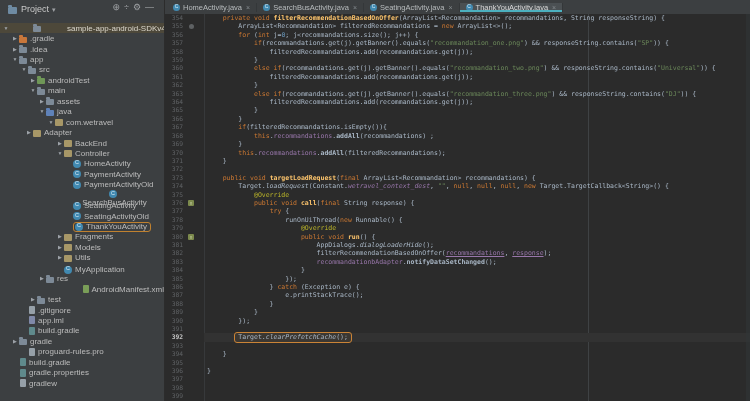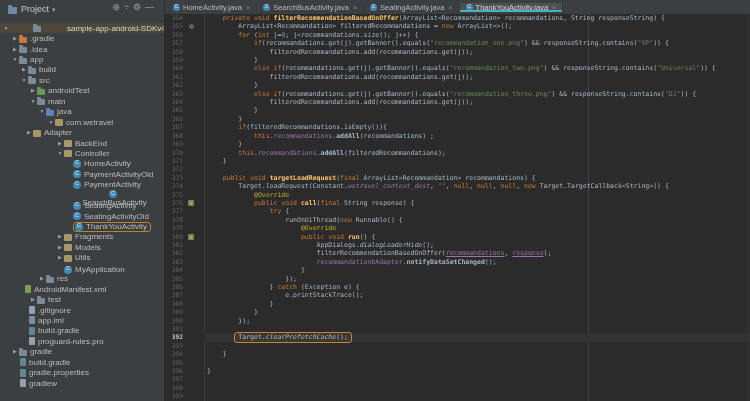--- a/index.html
+++ b/index.html
@@ -95,40 +95,40 @@
           <span class="arrow">▶</span>
           <span class="ic f-gray"></span>
           <span class="tlabel">.idea</span>
         </div>
         <div class="trow" style="padding-left: 11px;">
           <span class="arrow">▼</span>
           <span class="ic f-gray"></span>
           <span class="tlabel">app</span>
         </div>
         <div class="trow" style="padding-left: 20px;">
-          <span class="arrow">▶</span>
-          <span class="ic f-gray"></span>
-          <span class="tlabel">build</span>
-        </div>
-        <div class="trow" style="padding-left: 20px;">
           <span class="arrow">▼</span>
           <span class="ic f-gray"></span>
           <span class="tlabel">src</span>
         </div>
         <div class="trow" style="padding-left: 29px;">
           <span class="arrow">▶</span>
           <span class="ic f-green"></span>
           <span class="tlabel">androidTest</span>
         </div>
         <div class="trow" style="padding-left: 29px;">
           <span class="arrow">▼</span>
           <span class="ic f-gray"></span>
           <span class="tlabel">main</span>
         </div>
         <div class="trow" style="padding-left: 38px;">
+          <span class="arrow">▶</span>
+          <span class="ic f-gray"></span>
+          <span class="tlabel">assets</span>
+        </div>
+        <div class="trow" style="padding-left: 38px;">
           <span class="arrow">▼</span>
           <span class="ic f-blue"></span>
           <span class="tlabel">java</span>
         </div>
         <div class="trow" style="padding-left: 47px;">
           <span class="arrow">▼</span>
           <span class="ic pkg"></span>
           <span class="tlabel">com.wetravel</span>
         </div>
         <div class="trow" style="padding-left: 25px;">
@@ -147,26 +147,26 @@
           <span class="tlabel">Controller</span>
         </div>
         <div class="trow" style="padding-left: 65px;">
           <span class="arrow"></span>
           <span class="ic cls"></span>
           <span class="tlabel">HomeActivity</span>
         </div>
         <div class="trow" style="padding-left: 65px;">
           <span class="arrow"></span>
           <span class="ic cls"></span>
+          <span class="tlabel">PaymentActivity</span>
+        </div>
+        <div class="trow" style="padding-left: 65px;">
+          <span class="arrow"></span>
+          <span class="ic cls"></span>
           <span class="tlabel">PaymentActivityOld</span>
-        </div>
-        <div class="trow" style="padding-left: 65px;">
-          <span class="arrow"></span>
-          <span class="ic cls"></span>
-          <span class="tlabel">PaymentActivity</span>
         </div>
         <div class="trow" style="padding-left: 65px; flex-direction: column;">
           <span class="arrow"></span>
           <span class="ic cls"></span>
           <span class="tlabel">SearchBusActivity</span>
         </div>
         <div class="trow" style="padding-left: 65px;">
           <span class="arrow"></span>
           <span class="ic cls"></span>
           <span class="tlabel">SeatingActivity</span>
@@ -201,21 +201,21 @@
         <div class="trow" style="padding-left: 56px; align-items: flex-end;">
           <span class="arrow"></span>
           <span class="ic cls"></span>
           <span class="tlabel">MyApplication</span>
         </div>
         <div class="trow" style="padding-left: 38px;">
           <span class="arrow">▶</span>
           <span class="ic f-gray"></span>
           <span class="tlabel">res</span>
         </div>
-        <div class="trow" style="padding-left: 16px;">
+        <div class="trow" style="padding-left: 38px; justify-content: flex-end;">
           <span class="arrow"></span>
           <span class="ic manifest"></span>
           <span class="tlabel">AndroidManifest.xml</span>
         </div>
         <div class="trow" style="padding-left: 29px;">
           <span class="arrow">▶</span>
           <span class="ic f-gray"></span>
           <span class="tlabel">test</span>
         </div>
         <div class="trow" style="padding-left: 20px;">
@@ -226,29 +226,29 @@
         <div class="trow" style="padding-left: 20px;">
           <span class="arrow"></span>
           <span class="ic iml"></span>
           <span class="tlabel">app.iml</span>
         </div>
         <div class="trow" style="padding-left: 20px;">
           <span class="arrow"></span>
           <span class="ic gradle"></span>
           <span class="tlabel">build.gradle</span>
         </div>
+        <div class="trow" style="padding-left: 11px;">
+          <span class="arrow">▶</span>
+          <span class="ic f-gray"></span>
+          <span class="tlabel">gradle</span>
+        </div>
         <div class="trow" style="padding-left: 20px;">
           <span class="arrow"></span>
           <span class="ic file"></span>
           <span class="tlabel">proguard-rules.pro</span>
-        </div>
-        <div class="trow" style="padding-left: 11px;">
-          <span class="arrow">▶</span>
-          <span class="ic f-gray"></span>
-          <span class="tlabel">gradle</span>
         </div>
         <div class="trow" style="padding-left: 11px;">
           <span class="arrow"></span>
           <span class="ic gradle"></span>
           <span class="tlabel">build.gradle</span>
         </div>
         <div class="trow" style="padding-left: 11px;">
           <span class="arrow"></span>
           <span class="ic gradle"></span>
           <span class="tlabel">gradle.properties</span>

